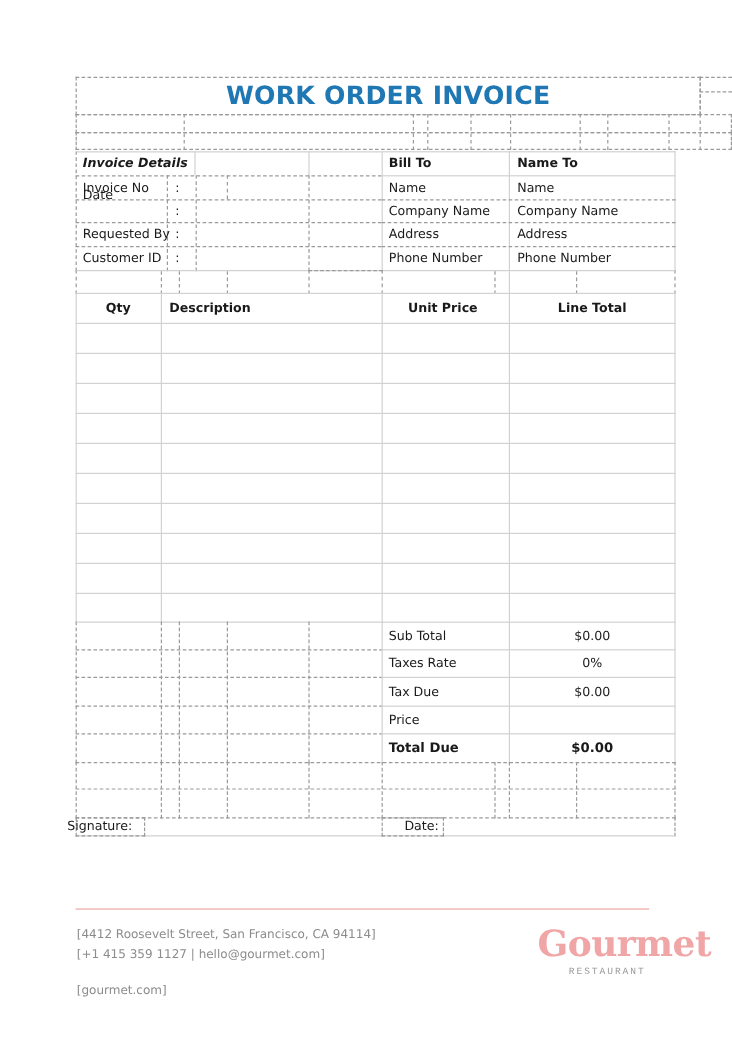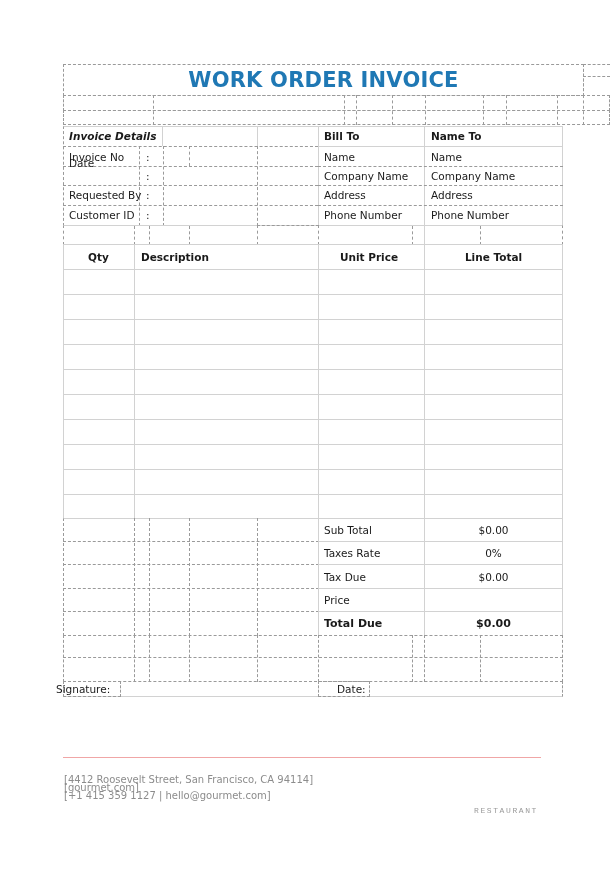--- a/index.html
+++ b/index.html
@@ -180,20 +180,21 @@
     <div class="abs txt" style="left:56px;top:684px;">Signature:</div>
     <div class="abs" style="left:122px;top:682px;width:196px;height:14px;"></div>
     <div class="abs txt" style="left:337px;top:684px;">Date:</div>
     <div class="abs" style="left:371px;top:682px;width:191px;height:14px;"></div>
   </div>
 
   <div>
     <div class="abs" style="left:63px;top:757px;width:478px;height:1px;background:#f0a6a6;"></div>
     <div class="abs footer-text" style="left:64px;top:774px;">[4412 Roosevelt Street, San Francisco, CA 94114]</div>
     <div class="abs footer-text" style="left:64px;top:790px;">[+1 415 359 1127 | hello@gourmet.com]</div>
-    <div class="abs footer-text" style="left:64px;top:782px;">[gourmet.com]</div>
+    <div class="abs footer-text" style="left:64px;top:820px;">[gourmet.com]</div>
 
     <div class="abs" style="left:446px;top:772px;width:124px;height:44px;">
+      <div class="abs brand" style="left:2px;top:0px;line-height:32px;">Gourmet</div>
       <div class="abs brand-sub" style="left:28px;top:34px;font-family:Liberation Mono, monospace;">RESTAURANT</div>
     </div>
   </div>
 
 </div>
 
 </body></html>

